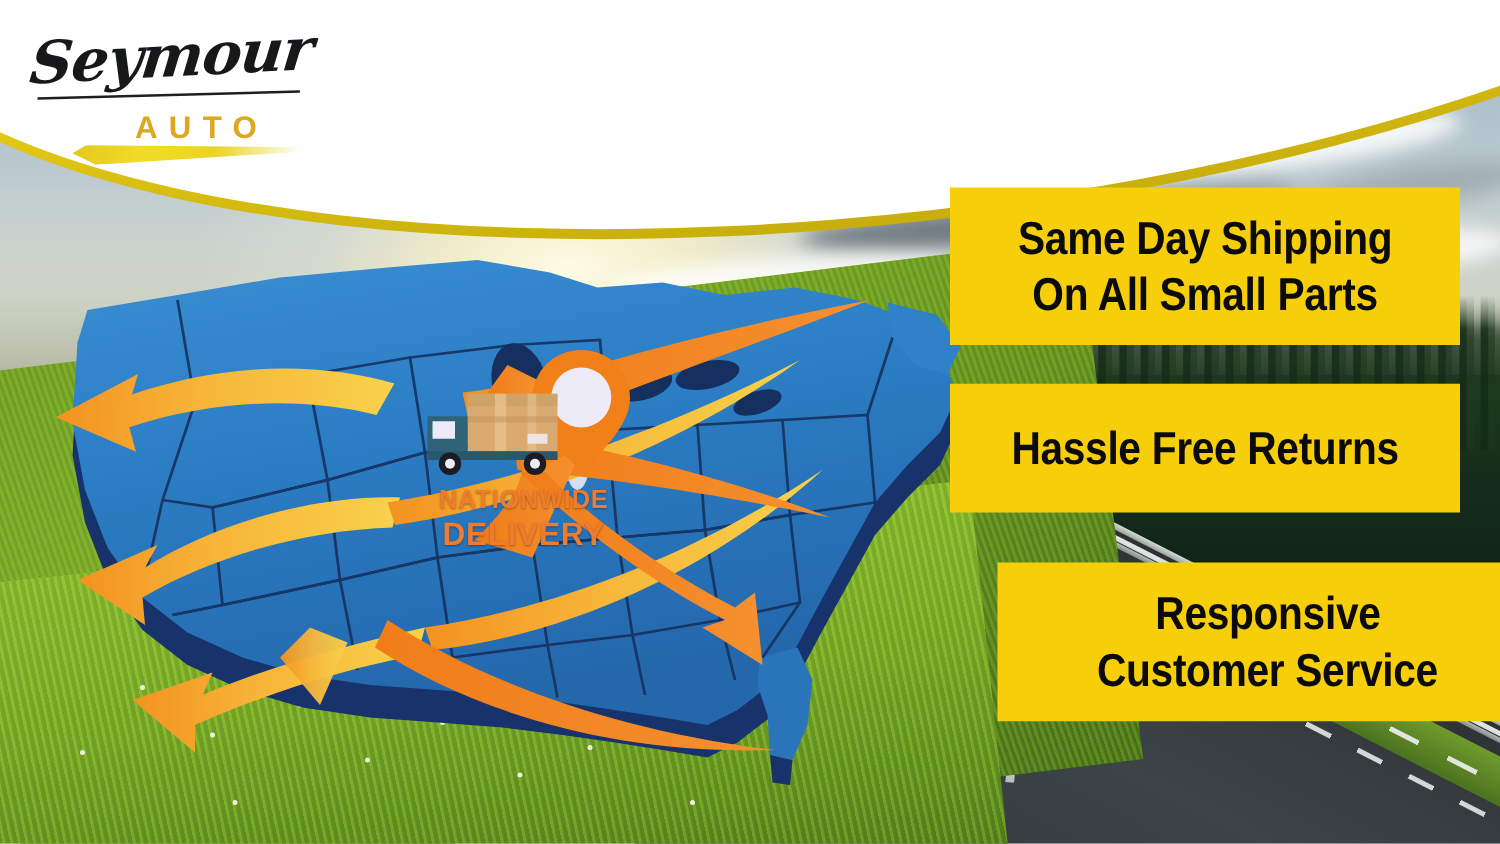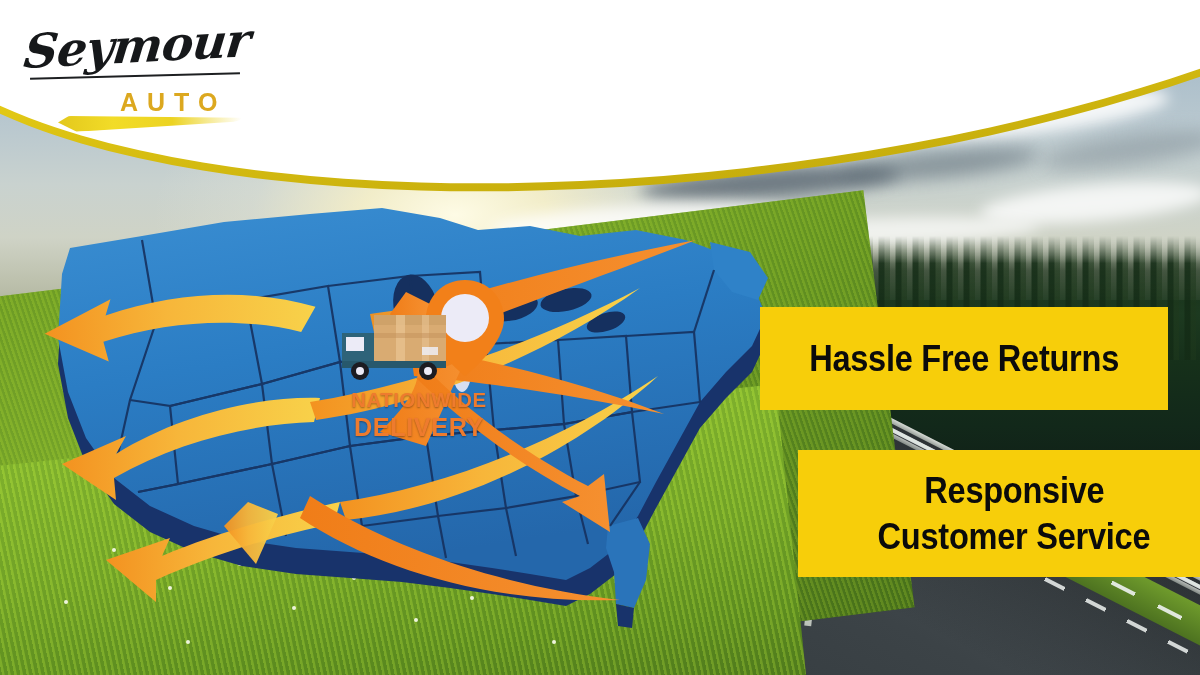--- a/index.html
+++ b/index.html
@@ -124,21 +124,21 @@
     font-family:"DejaVu Serif",serif;
     font-style:italic;font-weight:700;font-size:47px;
     color:#16181a;letter-spacing:-1px;
     transform:skewX(-9deg) rotate(-3deg);
     white-space:nowrap;
   }
   .logo-auto{
     position:absolute;left:84px;top:70px;
     font-family:"Liberation Sans",sans-serif;
     font-weight:700;font-size:25px;letter-spacing:9px;
-    color:#dca81f;white-space:nowrap;margin-left:12px;
+    color:#dca81f;white-space:nowrap;
   }
   .logo-underline{
     position:absolute;left:6px;top:57px;width:210px;height:2px;
     background:#1d1f21;transform:rotate(-1.5deg);
   }
   .logo-swoosh{
     position:absolute;left:34px;top:95px;width:184px;height:16px;
     background:linear-gradient(to right,#e3c81c 0%,#f2dc28 30%,#ecd322 62%,rgba(236,211,34,0) 100%);
     border-radius:0 60% 60% 0/0 100% 100% 0;
     transform:rotate(-2.2deg);
@@ -377,20 +377,24 @@
       <rect x="6" y="58" width="104" height="7" fill="#27586c"></rect>
       <circle cx="24" cy="68" r="9" fill="#1c1c22"></circle>
         <circle cx="24" cy="68" r="4" fill="#ecebf7"></circle>
       <circle cx="92" cy="68" r="9" fill="#1c1c22"></circle>
         <circle cx="92" cy="68" r="4" fill="#ecebf7"></circle>
     </svg>
     <div class="badge-l1">NATIONWIDE</div>
     <div class="badge-l2">DELIVERY</div>
   </div>
 
+  <div class="fbox" id="fbox1">
+    <div class="line">Same Day Shipping</div>
+    <div class="line">On All Small Parts</div>
+  </div>
 
   <div class="fbox" id="fbox2">
     <div class="line">Hassle Free Returns</div>
   </div>
 
   <div class="fbox" id="fbox3">
     <div class="line">Responsive</div>
     <div class="line">Customer Service</div>
   </div>
 

